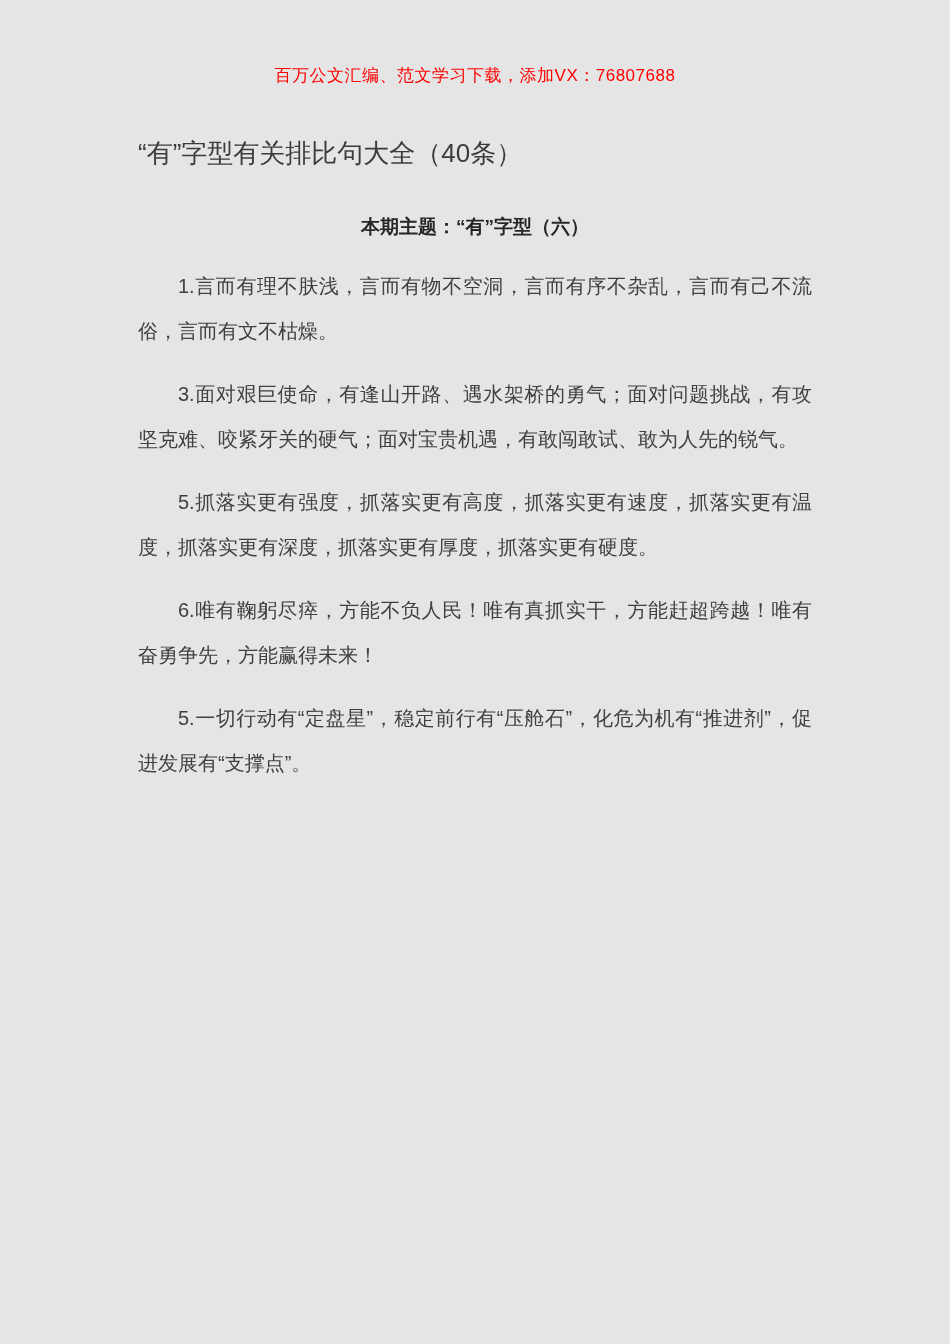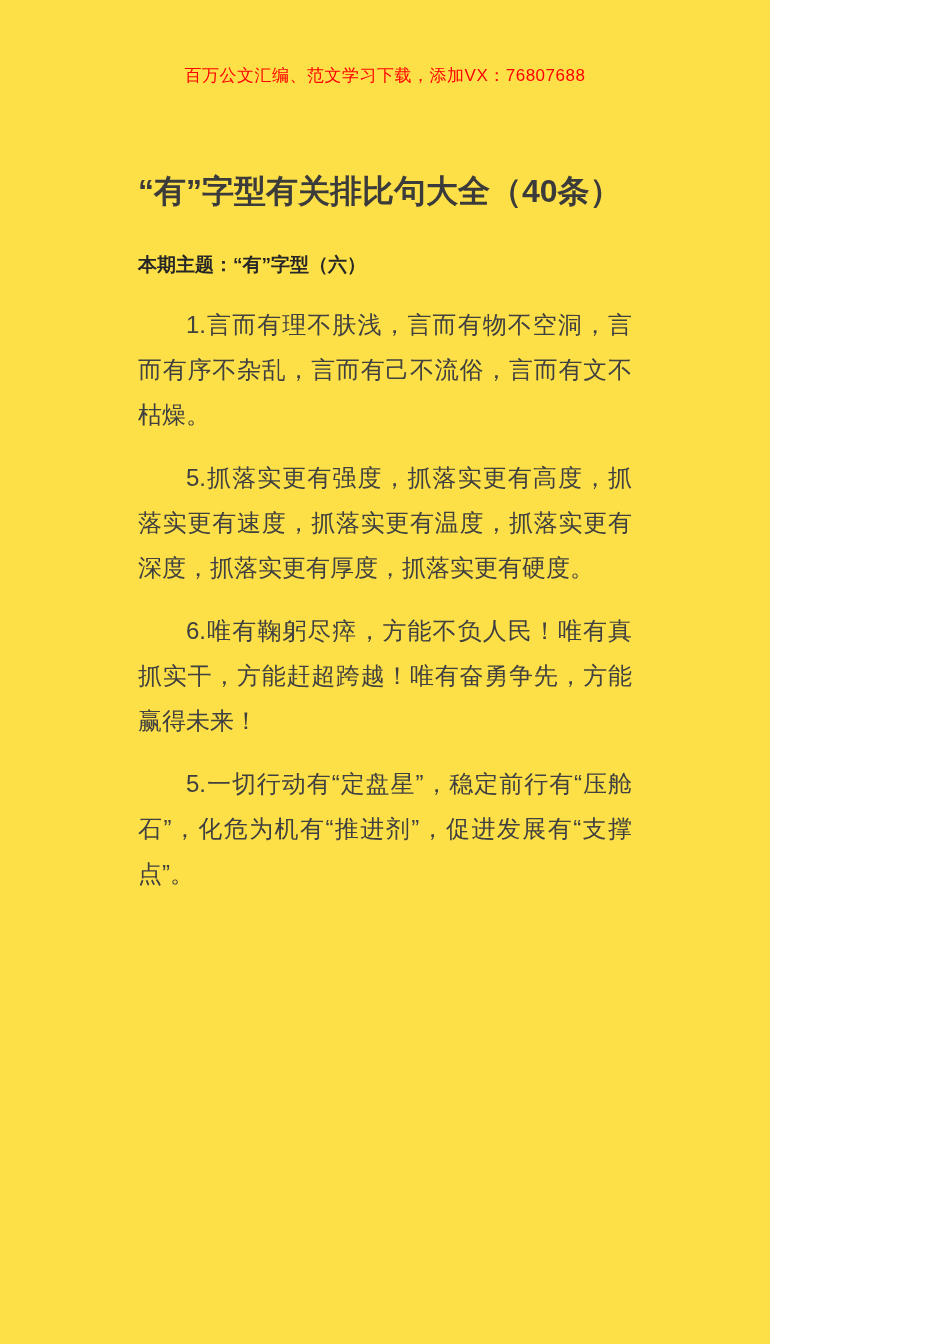--- a/index.html
+++ b/index.html
@@ -4,72 +4,73 @@
 <style>
   * { margin: 0; padding: 0; box-sizing: border-box; }
   html, body { background: #ffffff; }
   body {
     width: 950px;
     min-height: 1344px;
     font-family: "Liberation Sans", "DejaVu Sans", sans-serif;
     -webkit-font-smoothing: antialiased;
   }
   .page {
-    width: 770px;
+    width: 950px;
     min-height: 1344px;
-    background: #fde047;
+    background: #e5e5e5;
     padding: 64px 138px 60px 138px;
   }
   .notice {
     color: #ff0000;
     text-align: center;
     font-size: 17px;
     line-height: 24px;
     letter-spacing: 0.5px;
     font-weight: 400;
   }
   .doc-title {
-    margin-top: 84px;
+    margin-top: 46px;
     color: #3b3b3b;
-    font-size: 32px;
+    font-size: 26px;
     line-height: 38px;
-    font-weight: 700;
+    font-weight: 400;
     text-align: left;
   }
   .doc-subtitle {
     margin-top: 42px;
     color: #262626;
     font-size: 19px;
     line-height: 26px;
     font-weight: 700;
-    text-align: left;
+    text-align: center;
   }
   .body-text { margin-top: 14px; }
   .para {
     margin-top: 18px;
     color: #404040;
-    font-size: 24px;
+    font-size: 20px;
     line-height: 45px;
     text-align: justify;
     text-indent: 2em;
     word-break: break-all;
   }
   .para:first-child { margin-top: 24px; }
 </style>
 </head>
 <body>
 
 <div class="page">
 
   <div class="notice">百万公文汇编、范文学习下载，添加VX：76807688</div>
 
   <h1 class="doc-title">“有”字型有关排比句大全（40条）</h1>
 
   <div class="doc-subtitle">本期主题：“有”字型（六）</div>
 
   <div class="body-text">
     <p class="para">1.言而有理不肤浅，言而有物不空洞，言而有序不杂乱，言而有己不流俗，言而有文不枯燥。</p>
+    <p class="para">3.面对艰巨使命，有逢山开路、遇水架桥的勇气；面对问题挑战，有攻坚克难、咬紧牙关的硬气；面对宝贵机遇，有敢闯敢试、敢为人先的锐气。</p>
     <p class="para">5.抓落实更有强度，抓落实更有高度，抓落实更有速度，抓落实更有温度，抓落实更有深度，抓落实更有厚度，抓落实更有硬度。</p>
     <p class="para">6.唯有鞠躬尽瘁，方能不负人民！唯有真抓实干，方能赶超跨越！唯有奋勇争先，方能赢得未来！</p>
     <p class="para">5.一切行动有“定盘星”，稳定前行有“压舱石”，化危为机有“推进剂”，促进发展有“支撑点”。</p>
   </div>
 
 </div>
 
 </body></html>

